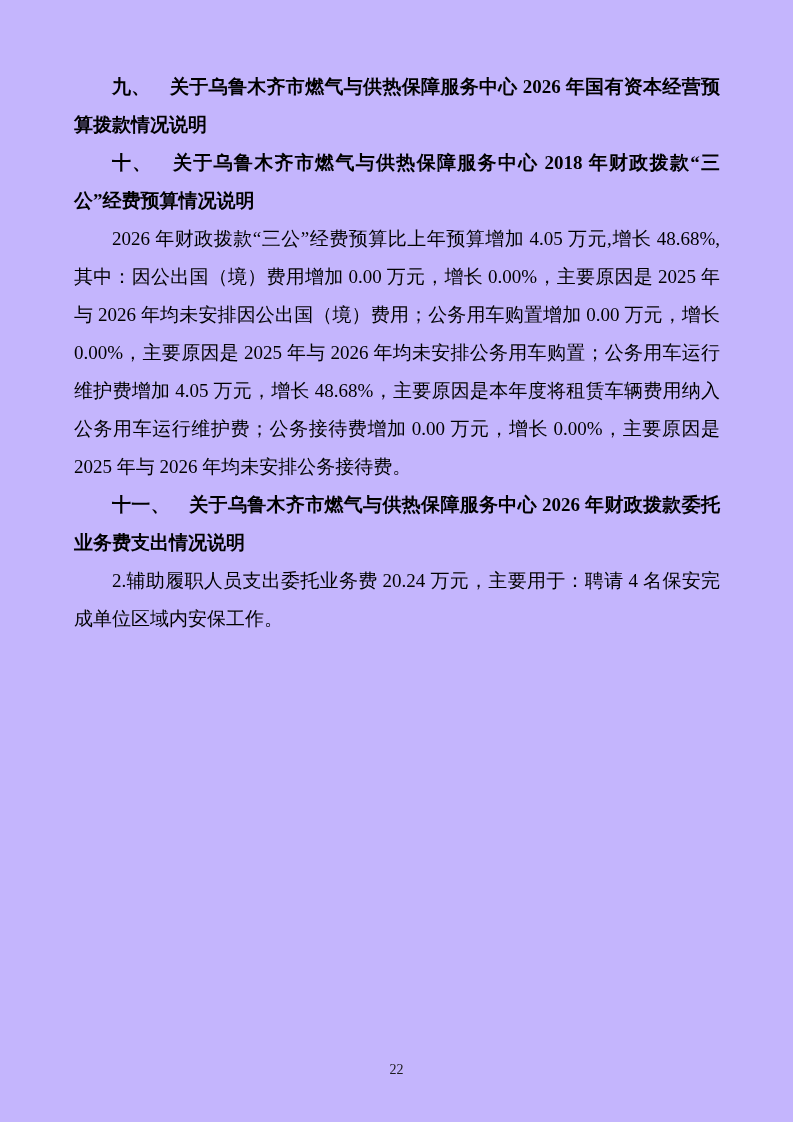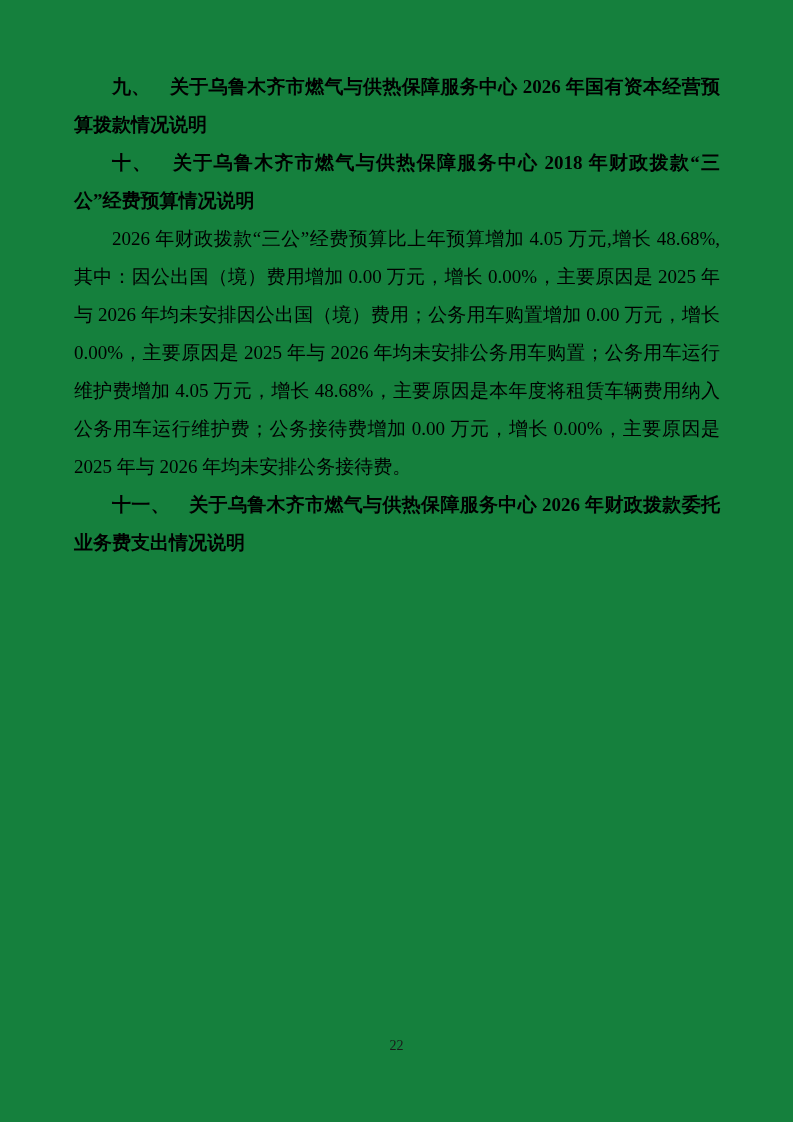--- a/index.html
+++ b/index.html
@@ -4,21 +4,21 @@
 <style>
   html, body {
     margin: 0;
     padding: 0;
     background: #ffffff;
   }
   .page {
     position: relative;
     width: 793px;
     height: 1122px;
-    background: #15803d;
+    background: #c4b5fd;
     color: #000000;
     font-family: "Liberation Serif", "DejaVu Serif", serif;
     overflow: hidden;
   }
   .content {
     position: absolute;
     left: 74px;
     top: 68px;
     width: 646px;
   }
@@ -28,38 +28,39 @@
     margin: 0;
     text-align: justify;
     text-indent: 2em;
     letter-spacing: 0;
   }
   .heading {
     font-weight: 700;
   }
   .page-number {
     position: absolute;
-    top: 1038px;
+    top: 1062px;
     left: 0;
     width: 100%;
     text-align: center;
     font-size: 14px;
     color: #1a1a1a;
     font-family: "Liberation Serif", "DejaVu Serif", serif;
   }
 </style>
 </head>
 <body>
 
 <div class="page">
   <div class="content">
 
     <h2 class="heading">九、　关于乌鲁木齐市燃气与供热保障服务中心 2026 年国有资本经营预算拨款情况说明</h2>
 
     <h2 class="heading">十、　关于乌鲁木齐市燃气与供热保障服务中心 2018 年财政拨款“三公”经费预算情况说明</h2>
     <p class="para">2026 年财政拨款“三公”经费预算比上年预算增加 4.05 万元,增长 48.68%,其中：因公出国（境）费用增加 0.00 万元，增长 0.00%，主要原因是 2025 年与 2026 年均未安排因公出国（境）费用；公务用车购置增加 0.00 万元，增长 0.00%，主要原因是 2025 年与 2026 年均未安排公务用车购置；公务用车运行维护费增加 4.05 万元，增长 48.68%，主要原因是本年度将租赁车辆费用纳入公务用车运行维护费；公务接待费增加 0.00 万元，增长 0.00%，主要原因是 2025 年与 2026 年均未安排公务接待费。</p>
 
     <h2 class="heading">十一、　关于乌鲁木齐市燃气与供热保障服务中心 2026 年财政拨款委托业务费支出情况说明</h2>
+    <p class="para">2.辅助履职人员支出委托业务费 20.24 万元，主要用于：聘请 4 名保安完成单位区域内安保工作。</p>
 
   </div>
 
   <div class="page-number">22</div>
 </div>
 
 </body></html>

